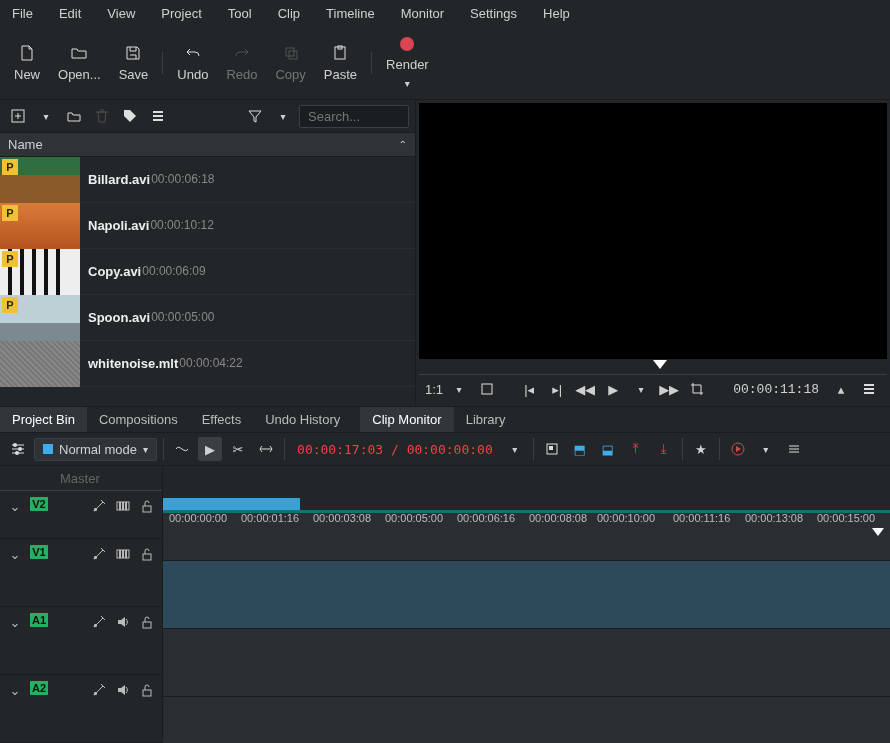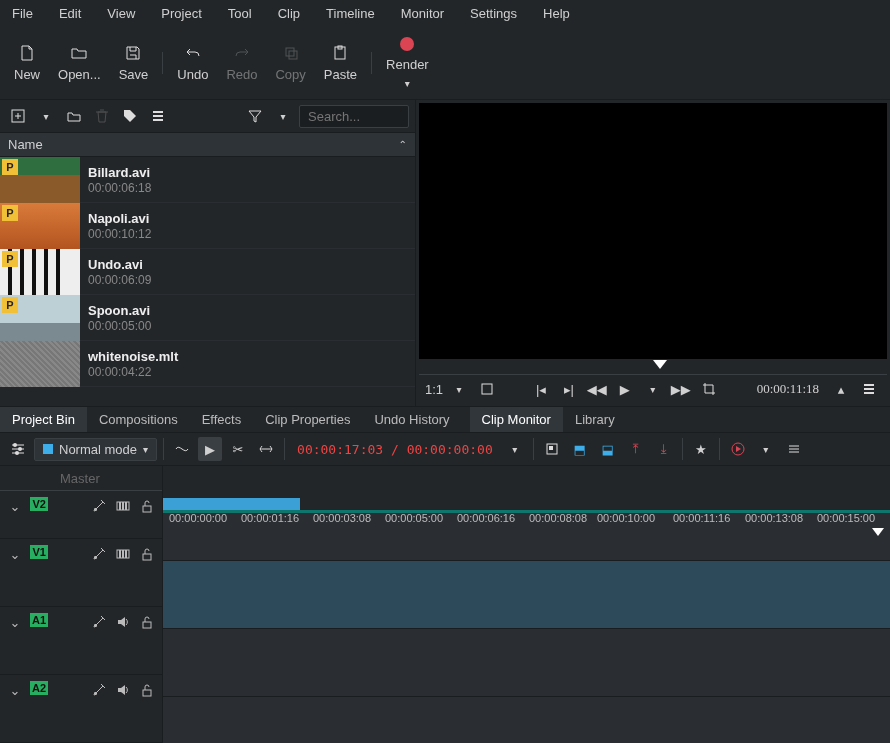--- a/index.html
+++ b/index.html
@@ -16,46 +16,46 @@
 .bin-toolbar { display: flex; align-items: center; gap: 4px; padding: 4px 6px; background: #232629; height: 32px;}
 .bin-toolbar .spacer { flex: 1; }
 .bin-toolbar .searchbox { background: #1b1e20; border: 1px solid #3a3f44; color: #999; padding: 3px 8px; width: 110px; border-radius: 2px;}
 .icon-btn { width: 24px; height: 24px; display: flex; align-items: center; justify-content: center; color: #d0d0d0; cursor: pointer; border-radius: 2px;}
 .icon-btn.disabled { opacity: 0.4; }
 .bin-header { display: flex; align-items: center; justify-content: space-between; padding: 4px 8px; background: #2e3338; border-top: 1px solid #1a1d20; border-bottom: 1px solid #1a1d20; }
 .bin-list { flex: 1; overflow: auto; background: #232629; }
 .bin-item { display: flex; align-items: center; gap: 8px; padding: 0; border-bottom: 1px solid #2a2e33; height: 46px; position: relative;}
 .bin-thumb { width: 80px; height: 46px; background: #555; position: relative; flex-shrink: 0;}
 .bin-thumb .badge { position: absolute; top: 2px; left: 2px; width: 16px; height: 16px; background: #f2c037; color: #232629; font-weight: bold; display: flex; align-items: center; justify-content: center; font-size: 11px;}
-.bin-info { display: flex; flex-direction: column; gap: 1px; }
+.bin-info { display: flex; flex-direction: row; gap: 1px; }
 .bin-name { color: #eee; font-weight: 600; font-size: 13px;}
 .bin-dur { color: #888; font-size: 12px;}
 .monitor-panel { flex: 1; display: flex; flex-direction: column; background: #232629; padding: 3px;}
 .monitor-view { flex: 1; background: #000; margin: 0 0 2px 0;}
 .monitor-scrub { height: 14px; background: #232629; border-bottom: 1px solid #3a3f44; position: relative;}
 .monitor-scrub-marker { position: absolute; left: 50%; top: -1px; width: 0; height: 0; border-left: 7px solid transparent; border-right: 7px solid transparent; border-top: 9px solid #fff;}
 .monitor-ctrl { display: flex; align-items: center; gap: 4px; padding: 2px 6px; }
-.monitor-tc { color: #d0d0d0; padding: 0 6px; font-family: Liberation Serif, serif;}
+.monitor-tc { color: #d0d0d0; padding: 0 6px; font-family: Liberation Mono, monospace;}
 .tabs { display: flex; background: #232629; border-top: 1px solid #1a1d20;  border-bottom: 1px solid #1a1d20; }
 .tabpart { display: flex; }
 .tab { padding: 5px 12px; color: #bbb; cursor: pointer; }
 .tab.active { background: #31363b; color: #fff; }
 .tab.mactive { background: #31363b; color: #fff; }
 .timeline-toolbar { display: flex; align-items: center; gap: 4px; padding: 4px 6px; background: #232629; border-bottom: 1px solid #1a1d20;}
 .modebox { display: flex; align-items: center; gap: 6px; background: #2e3338; border: 1px solid #3a3f44; padding: 3px 8px; border-radius: 2px;}
 .modebox .dotsq { width: 10px; height: 10px; background: #3daee9;}
 .timeline-tc { color: #ef4444; font-family: monospace; padding: 0 6px;}
 .divider { width: 1px; height: 22px; background: #3a3f44; margin: 0 2px; }
 .timeline-area { flex: 1; display: flex; background: #232629; overflow: hidden;}
 .track-head-col { width: 163px; display: flex; flex-direction: column; border-right: 1px solid #1a1d20;}
 .ruler-spacer { height: 34px; border-bottom: 1px solid #3a3f44; display:flex; align-items: center; color:#666; padding-left: 60px;}
 .track-head { display: flex; align-items: center; gap: 6px; padding: 4px 6px; border-bottom: 1px solid #1a1d20; }
 .track-head.tall { height: 68px; align-items: flex-start; padding-top: 6px;}
 .track-head.short { height: 48px; align-items: flex-start; padding-top: 6px;}
-.track-tag { background: #27ae60; color: #111; font-size: 11px; font-weight: bold; padding: 1px 2px; width: 18px; text-align:right;}
+.track-tag { background: #27ae60; color: #111; font-size: 11px; font-weight: bold; padding: 1px 2px; width: 18px; text-align:center;}
 .track-area { flex: 1; display: flex; flex-direction: column; overflow:hidden;}
 .ruler { height: 34px; border-bottom: 3px solid #0f766e; position: relative; background: #0c4a6e; margin-top: 44px;}
 .ruler-ticks { position: absolute; top: 0; left: 0; right: 0; height: 100%; display: flex;}
 .rtick { position: absolute; top: 2px; font-size: 11px; color: #bbb; white-space: nowrap;}
 .ruler-region { position: absolute; left: 0; width: 137px; bottom: 0; height: 12px; background: #3daee9; opacity: 0.9;}
 .ruler-handle { position:absolute; top: 18px; bottom:0; width: 8px; left: 64px; background: #aaa;}
 .ruler-playhead { position:absolute; right: 6px; top:18px; bottom:0; width: 0; border-left: 6px solid transparent; border-right: 6px solid transparent; border-top: 8px solid #fff;}
 .tracks { flex: 1; display: flex; flex-direction: column; }
 .track { border-bottom: 1px solid #1a1d20; background: #2a2e33;}
 .track.short { height: 48px; }
@@ -216,21 +216,21 @@
   <div class="bin-info">
             <span class="bin-name">Napoli.avi</span>
   <span class="bin-dur">00:00:10:12</span>
           </div>
         </div>
         <div class="bin-item">
           <div class="bin-thumb th-piano">
             <div class="badge">P</div>
           </div>
   <div class="bin-info">
-            <span class="bin-name">Undo.avi</span>
+            <span class="bin-name">Copy.avi</span>
   <span class="bin-dur">00:00:06:09</span>
           </div>
         </div>
         <div class="bin-item">
           <div class="bin-thumb th-spoon">
             <div class="badge">P</div>
           </div>
   <div class="bin-info">
             <span class="bin-name">Spoon.avi</span>
   <span class="bin-dur">00:00:05:00</span>
@@ -281,21 +281,20 @@
         </span>
     </div>
   </div>
 </div>
 
 <div class="tabs">
   <div class="tabpart">
     <div class="tab active">Project Bin</div>
     <div class="tab">Compositions</div>
     <div class="tab">Effects</div>
-    <div class="tab">Clip Properties</div>
     <div class="tab">Undo History</div>
   </div>
   <div class="tabpart" style="margin-left:8px">
     <div class="tab mactive">Clip Monitor</div>
     <div class="tab">Library</div>
   </div>
 </div>
 
 <div class="timeline-toolbar">
   <span class="icon-btn">

